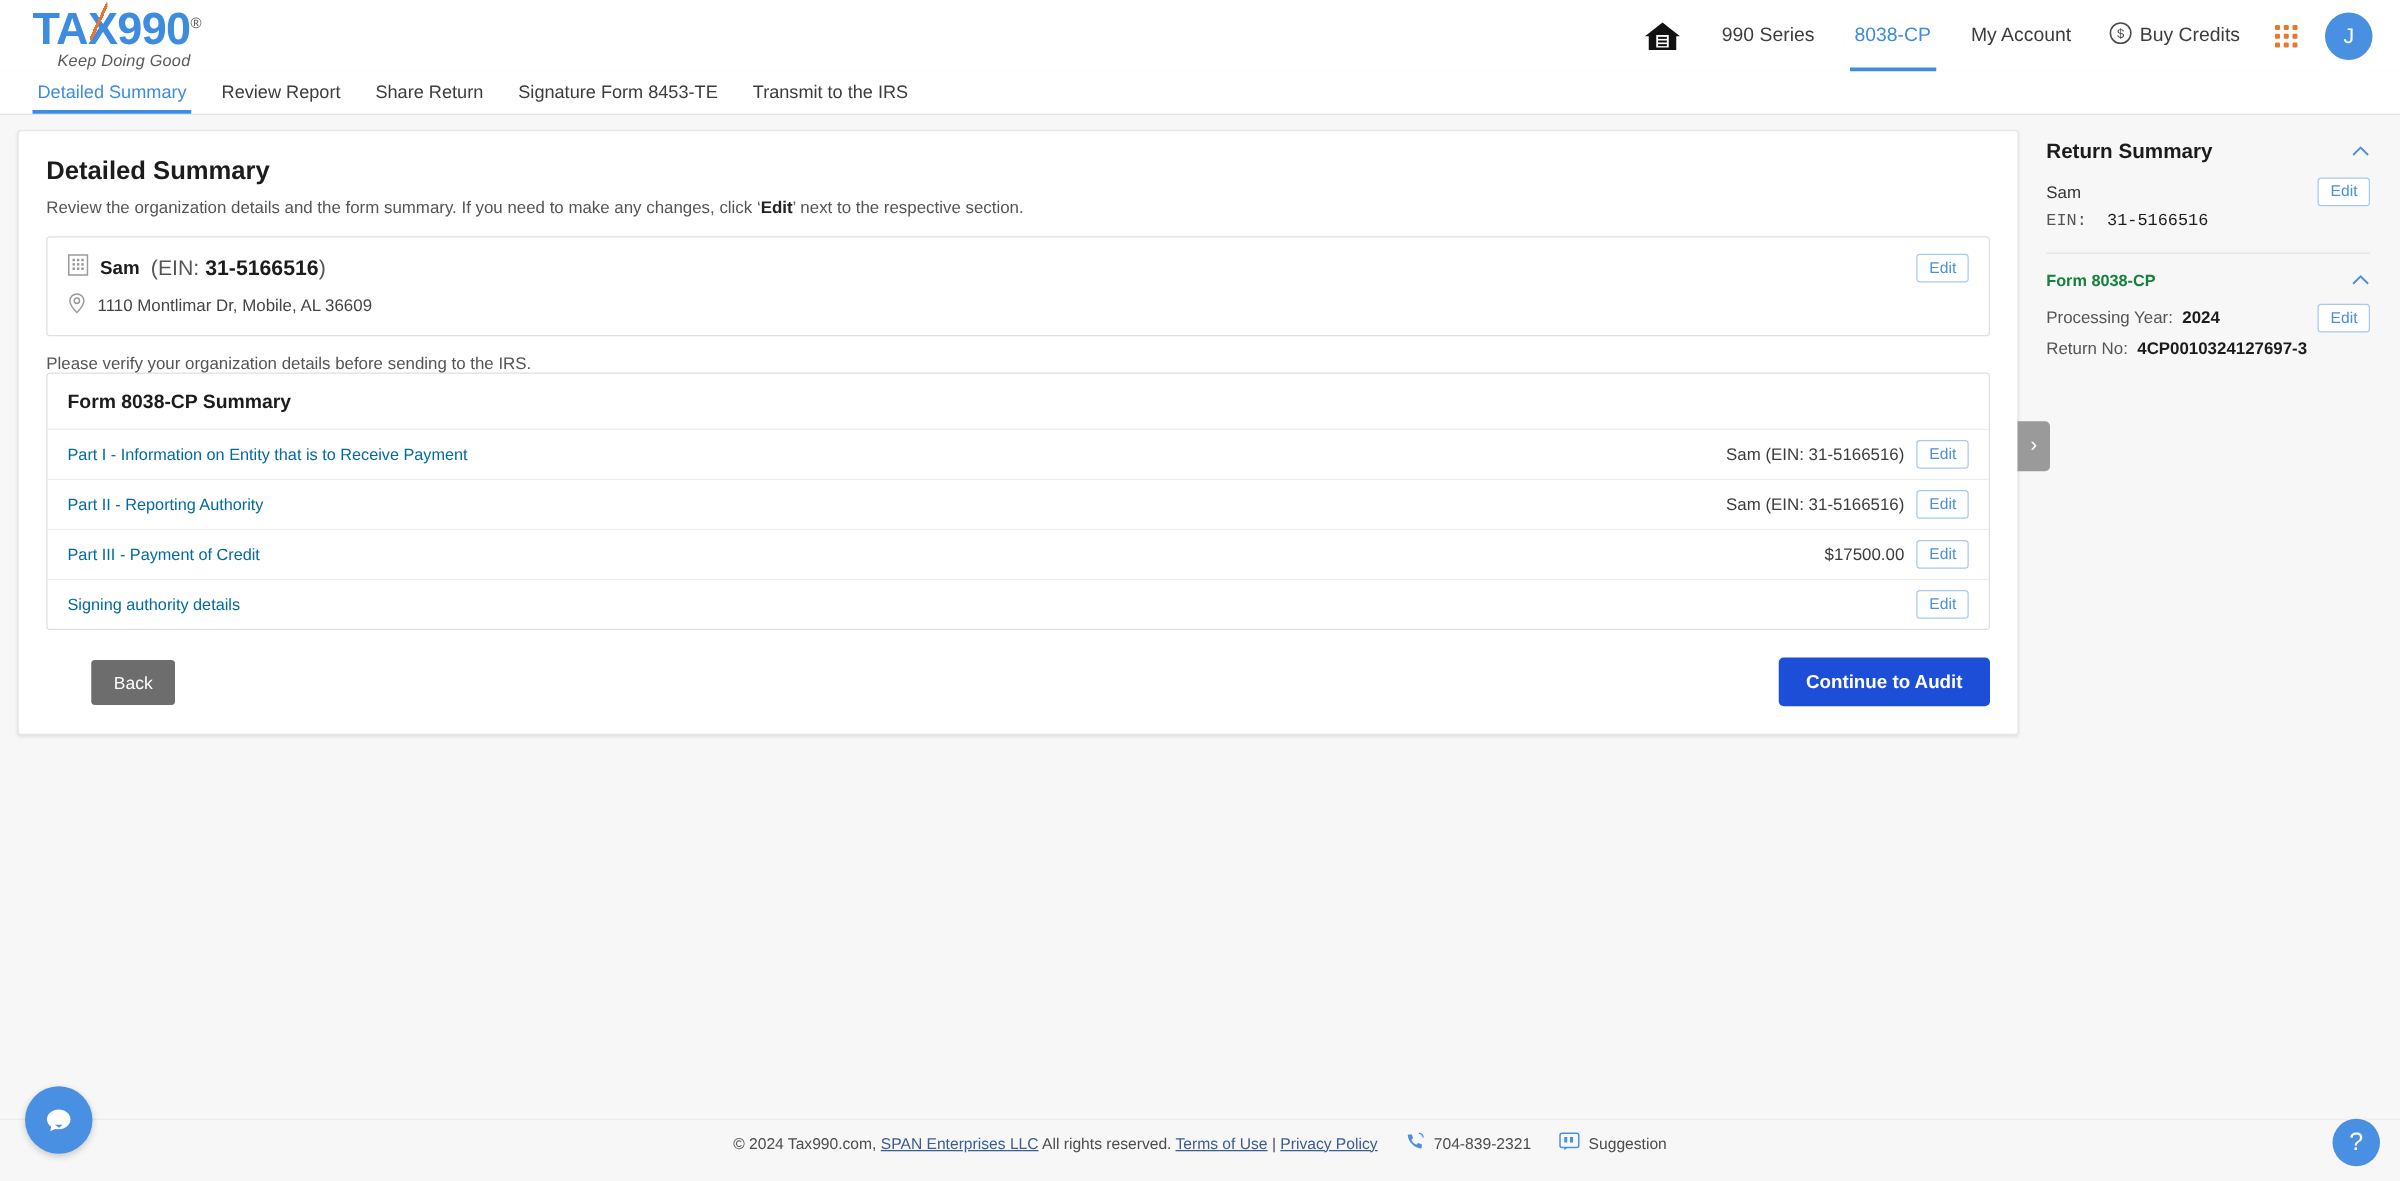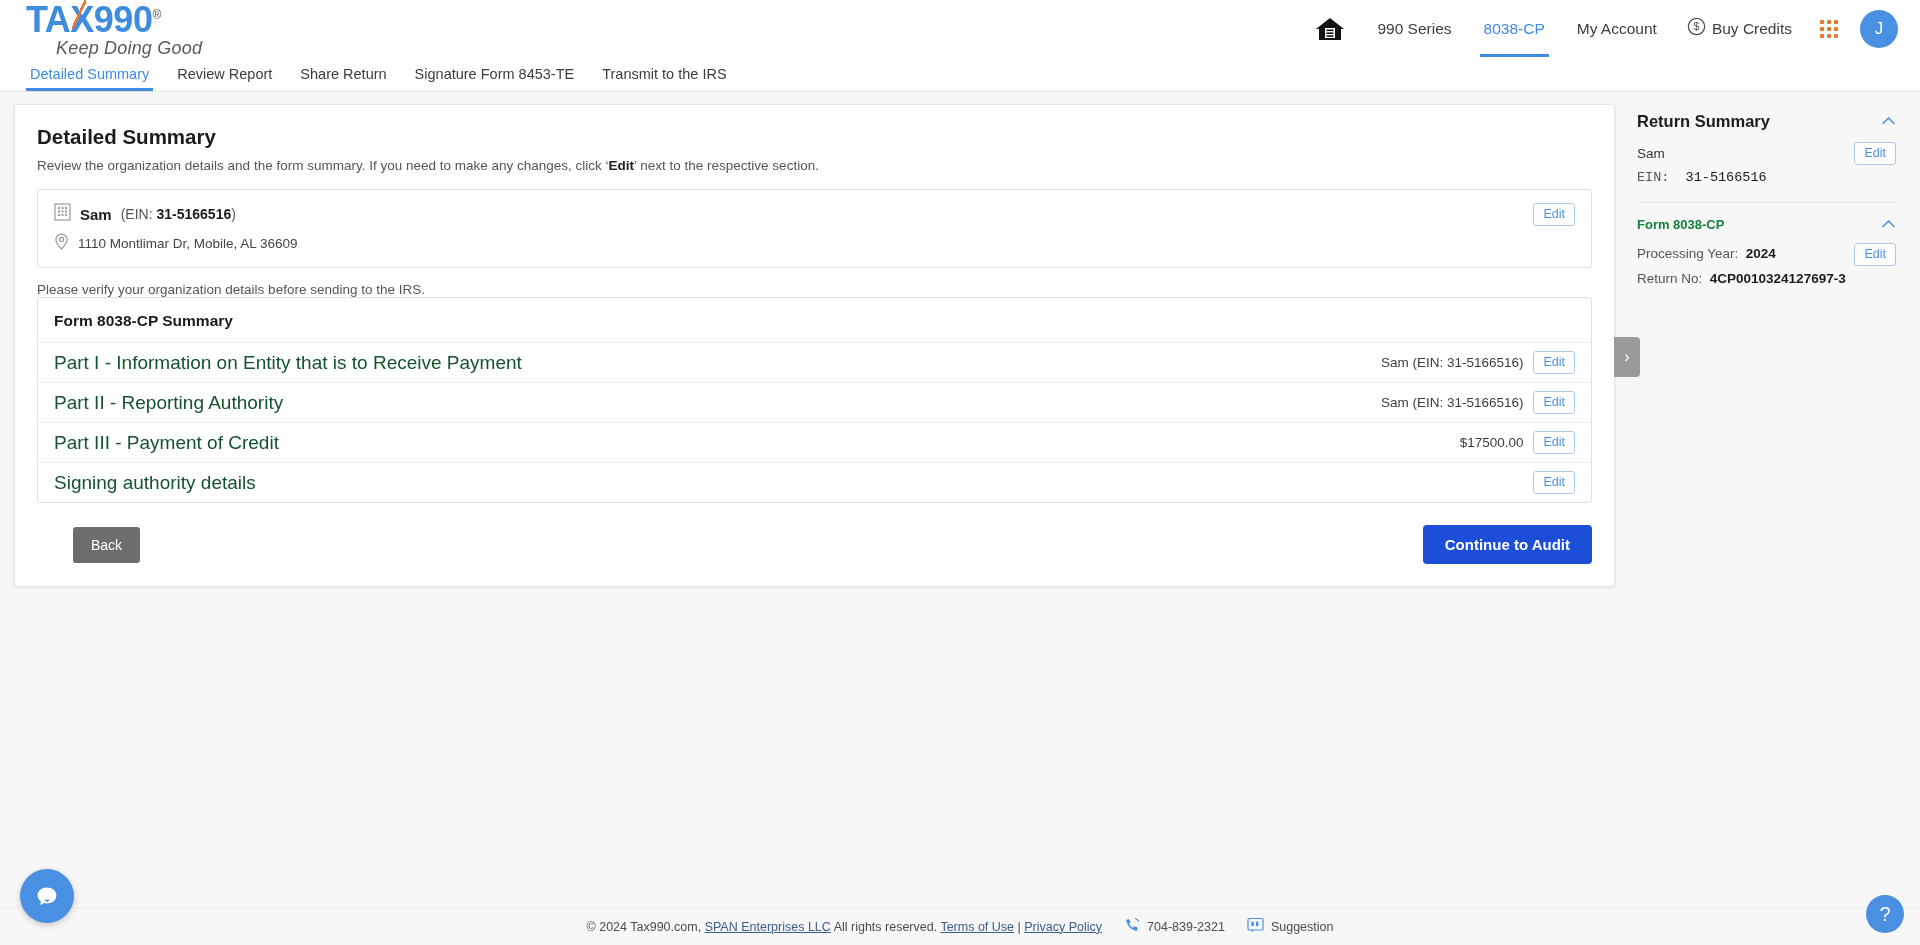--- a/index.html
+++ b/index.html
@@ -29,22 +29,22 @@
   .logo-x { color: #3d8ce0; position: relative; display: inline-block; }
   .logo-x::after {
     content: "";
     position: absolute; left: 2px; top: -3px;
     width: 14px; height: 30px;
     background: linear-gradient(to bottom right, transparent 46%, #e8762d 46%, #e8762d 56%, transparent 56%);
     pointer-events: none;
   }
   .logo-reg { font-size: 12px; vertical-align: super; color: #555; font-weight: normal; }
   .logo-tag {
-    font-size: 18px; color: #5a5a5a; font-style: italic;
-    margin-top: 1px; margin-left: 30px; letter-spacing: 0.2px;
+    font-size: 13px; color: #5a5a5a; font-style: italic;
+    margin-top: 1px; margin-left: 20px; letter-spacing: 0.2px;
   }
 
   .nav { display: flex; align-items: center; gap: 0px; height: 100%; }
   .nav-home { padding: 0 16px; display: flex; align-items: center; cursor: pointer; }
   .nav-item {
     font-size: 15.5px; color: #3c3c3c; padding: 0 16px;
     height: 100%; display: flex; align-items: center; cursor: pointer;
     position: relative;
   }
   .nav-item.active { color: #3d8ce0; }
@@ -91,34 +91,34 @@
   .page-sub { font-size: 13.5px; color: #555; margin-bottom: 16px; }
   .page-sub b { color: #222; }
 
   .org-box {
     border: 1px solid #e0e0e0; border-radius: 3px;
     padding: 13px 16px; display: flex; justify-content: space-between;
     align-items: flex-start; margin-bottom: 14px;
   }
   .org-line1 { display: flex; align-items: center; gap: 9px; margin-bottom: 8px; }
   .org-name { font-size: 15px; font-weight: bold; color: #1c1c1c; }
-  .org-ein { font-size: 14px; color: #555; }
+  .org-ein { font-size: 17px; color: #555; }
   .org-ein b { color: #1c1c1c; }
   .org-line2 { display: flex; align-items: center; gap: 9px; font-size: 13.5px; color: #444; }
 
   .verify-note { font-size: 13.5px; color: #555; }
 
   .summary-box { border: 1px solid #e0e0e0; border-radius: 3px; }
   .summary-title { font-size: 15.5px; font-weight: bold; color: #1c1c1c; padding: 14px 16px 12px 16px; }
   .sum-row {
     display: flex; align-items: center; justify-content: space-between;
     padding: 8px 16px; border-top: 1px solid #ededed; min-height: 37px;
   }
   .sum-row:first-of-type { border-top: 1px solid #ededed; }
-  .sum-label { font-size: 19px; color: #14532d; }
+  .sum-label { font-size: 13px; color: #0369a1; }
   .sum-right { display: flex; align-items: center; gap: 10px; }
   .sum-val { font-size: 13.5px; color: #3c3c3c; }
 
   .btn-edit {
     font-size: 12.5px; color: #4a90e2; border: 1px solid #a9c9ec;
     background: #fff; border-radius: 3px; padding: 2px 9px;
     cursor: pointer; line-height: 17px; font-family: inherit;
   }
 
   .actions { display: flex; justify-content: space-between; align-items: center; margin-top: 22px; padding-left: 36px; }
@@ -151,21 +151,21 @@
   .sb-name { font-size: 13.5px; color: #333; }
   .sb-ein { font-size: 13.5px; color: #555; font-family: Liberation Mono, monospace; }
   .sb-ein b { color: #1c1c1c; font-weight: normal; }
   .sb-divider { border-top: 1px solid #e4e4e4; margin: 17px 0 14px 0; }
   .sb-form-title { font-size: 13px; font-weight: bold; color: #15803d; }
   .sb-kv { font-size: 13.5px; color: #555; margin-bottom: 3px; }
   .sb-kv b { color: #1c1c1c; }
 
   
   .footer {
-    position: absolute; left: 0; bottom: 0; width: 1920px; height: 38px;
+    position: absolute; left: 0; bottom: 12px; width: 1920px; height: 38px;
     background: #f7f7f7; border-top: 1px solid #ececec;
     display: flex; align-items: center; justify-content: center; gap: 22px;
     font-size: 12.5px; color: #4c4c4c;
   }
   .footer a { color: #3c5c8c; text-decoration: underline; }
   .foot-grp { display: flex; align-items: center; gap: 7px; }
 
   .chat-bubble {
     position: absolute; left: 20px; bottom: 22px;
     width: 54px; height: 54px; border-radius: 50%; background: #4a90e2;

